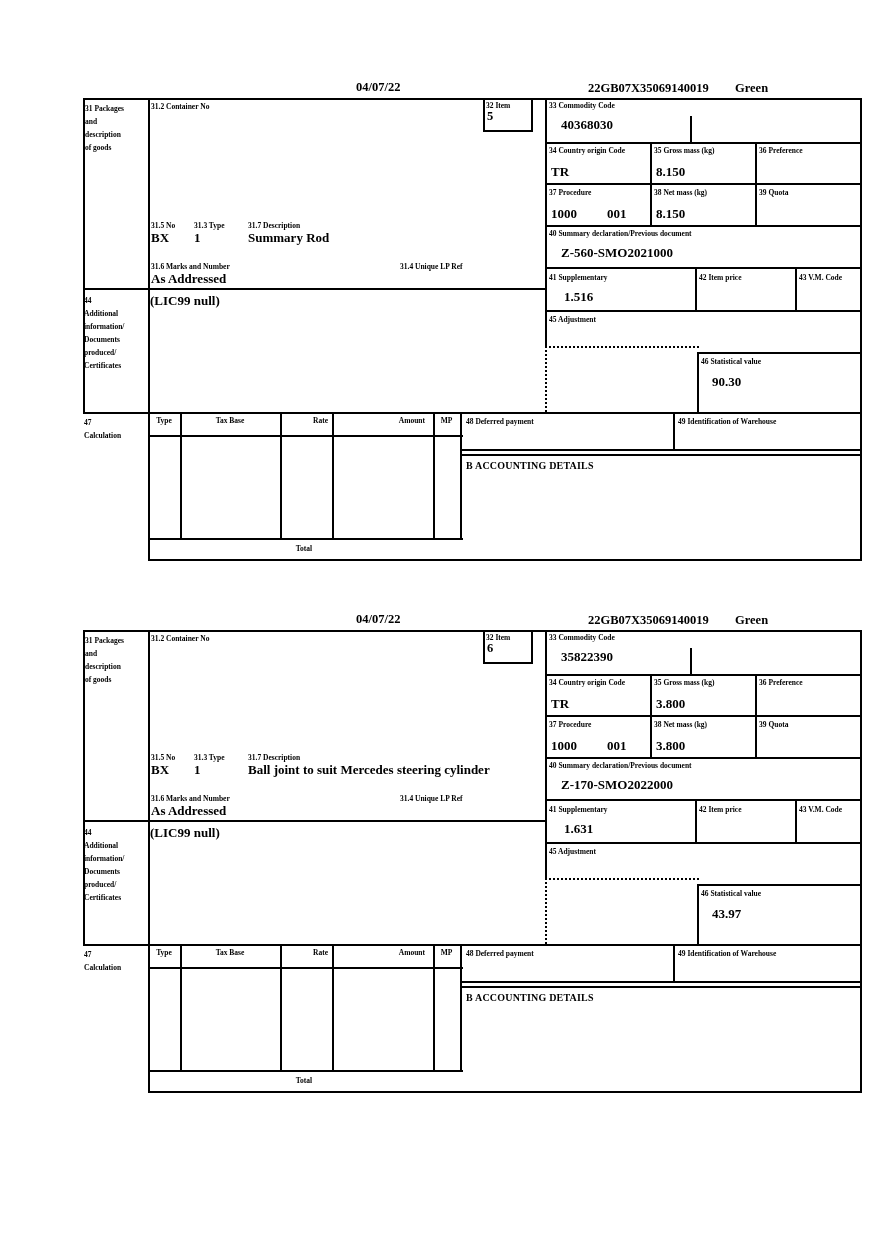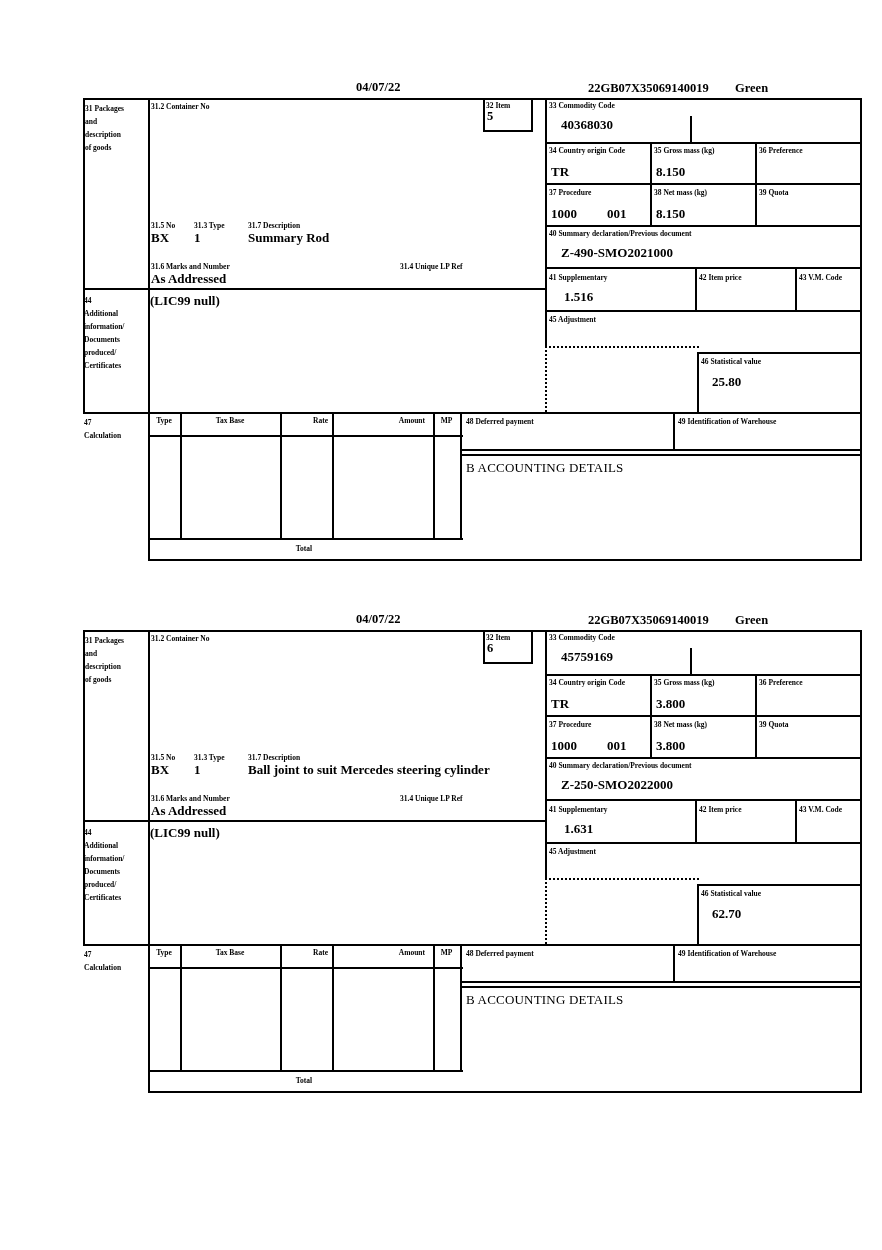--- a/index.html
+++ b/index.html
@@ -6,21 +6,21 @@
   #page{position:relative;width:882px;height:1250px;background:#ffffff;overflow:hidden;
         font-family:"Liberation Serif",serif;color:#000;}
   .block{position:absolute;left:0;width:706px;height:505px;}
   .ln{position:absolute;background:#000;}
   .doth{position:absolute;height:0;border-top:2px dotted #000;background:none;}
   .dotv{position:absolute;width:0;border-left:2px dotted #000;background:none;}
   .s{position:absolute;font-size:7.5px;font-weight:bold;white-space:pre;line-height:9px;}
   .multi{position:absolute;font-size:7.5px;font-weight:bold;white-space:pre-line;line-height:13px;}
   .v{position:absolute;font-size:13px;font-weight:bold;white-space:pre;line-height:15px;}
   .v12{position:absolute;font-size:12.5px;font-weight:bold;white-space:pre;line-height:14px;}
-  .h9{position:absolute;font-size:13px;font-weight:normal;white-space:pre;letter-spacing:.2px;}
+  .h9{position:absolute;font-size:10px;font-weight:bold;white-space:pre;letter-spacing:.2px;}
   .ctr{text-align:center;}
   .rgt{text-align:right;}
 </style>
 </head>
 <body>
 
 <div id="page">
   <section class="block" style="top: 80px;">
 
     <div class="h9" style="left:85px;top:3px;"></div>
@@ -63,28 +63,28 @@
     <div class="s" style="left:654px;top:66px;">35 Gross mass (kg)</div>
     <div class="v" style="left:656px;top:84px;">8.150</div>
     <div class="s" style="left:759px;top:66px;">36 Preference</div>
     <div class="s" style="left:549px;top:108px;">37 Procedure</div>
     <div class="v" style="left:551px;top:126px;">1000</div>
     <div class="v" style="left:607px;top:126px;">001</div>
     <div class="s" style="left:654px;top:108px;">38 Net mass (kg)</div>
     <div class="v" style="left:656px;top:126px;">8.150</div>
     <div class="s" style="left:759px;top:108px;">39 Quota</div>
     <div class="s" style="left:549px;top:149px;">40 Summary declaration/Previous document</div>
-    <div class="v" style="left:561px;top:165px;">Z-490-SMO2021000</div>
+    <div class="v" style="left:561px;top:165px;">Z-560-SMO2021000</div>
     <div class="s" style="left:549px;top:193px;">41 Supplementary</div>
     <div class="v" style="left:564px;top:209px;">1.516</div>
     <div class="s" style="left:699px;top:193px;">42 Item price</div>
     <div class="s" style="left:799px;top:193px;">43 V.M. Code</div>
     <div class="s" style="left:549px;top:235px;">45 Adjustment</div>
     <div class="s" style="left:701px;top:277px;">46 Statistical value</div>
-    <div class="v" style="left:712px;top:294px;">25.80</div>
+    <div class="v" style="left:712px;top:294px;">90.30</div>
 
     <div class="s ctr" style="left:148px;top:336px;width:32px;">Type</div>
     <div class="s ctr" style="left:180px;top:336px;width:100px;">Tax Base</div>
     <div class="s rgt" style="left:280px;top:336px;width:48px;">Rate</div>
     <div class="s rgt" style="left:332px;top:336px;width:93px;">Amount</div>
     <div class="s ctr" style="left:433px;top:336px;width:27px;">MP</div>
     <div class="s ctr" style="left:148px;top:464px;width:312px;">Total</div>
 
     <div class="s" style="left:466px;top:337px;">48 Deferred payment</div>
     <div class="s" style="left:678px;top:337px;">49 Identification of Warehouse</div>
@@ -155,41 +155,41 @@
     <div class="v" style="left:248px;top:150px;text-align:center;">Ball joint to suit Mercedes steering cylinder</div>
     <div class="s" style="left:151px;top:182px;">31.6 Marks and Number</div>
     <div class="s" style="left:400px;top:182px;">31.4 Unique LP Ref</div>
     <div class="v" style="left:151px;top:191px;">As Addressed</div>
     <div class="v" style="left:150px;top:213px;">(LIC99 null)</div>
 
     <div class="s" style="left:486px;top:21px;">32 Item</div>
     <div class="v12" style="left:487px;top:29px;">6</div>
 
     <div class="s" style="left:549px;top:21px;">33 Commodity Code</div>
-    <div class="v" style="left:561px;top:37px;">45759169</div>
+    <div class="v" style="left:561px;top:37px;">35822390</div>
     <div class="s" style="left:549px;top:66px;">34 Country origin Code</div>
     <div class="v" style="left:551px;top:84px;">TR</div>
     <div class="s" style="left:654px;top:66px;">35 Gross mass (kg)</div>
     <div class="v" style="left:656px;top:84px;">3.800</div>
     <div class="s" style="left:759px;top:66px;">36 Preference</div>
     <div class="s" style="left:549px;top:108px;">37 Procedure</div>
     <div class="v" style="left:551px;top:126px;">1000</div>
     <div class="v" style="left:607px;top:126px;">001</div>
     <div class="s" style="left:654px;top:108px;">38 Net mass (kg)</div>
     <div class="v" style="left:656px;top:126px;">3.800</div>
     <div class="s" style="left:759px;top:108px;">39 Quota</div>
     <div class="s" style="left:549px;top:149px;">40 Summary declaration/Previous document</div>
-    <div class="v" style="left:561px;top:165px;">Z-250-SMO2022000</div>
+    <div class="v" style="left:561px;top:165px;">Z-170-SMO2022000</div>
     <div class="s" style="left:549px;top:193px;">41 Supplementary</div>
     <div class="v" style="left:564px;top:209px;">1.631</div>
     <div class="s" style="left:699px;top:193px;">42 Item price</div>
     <div class="s" style="left:799px;top:193px;">43 V.M. Code</div>
     <div class="s" style="left:549px;top:235px;">45 Adjustment</div>
     <div class="s" style="left:701px;top:277px;">46 Statistical value</div>
-    <div class="v" style="left:712px;top:294px;">62.70</div>
+    <div class="v" style="left:712px;top:294px;">43.97</div>
 
     <div class="s ctr" style="left:148px;top:336px;width:32px;">Type</div>
     <div class="s ctr" style="left:180px;top:336px;width:100px;">Tax Base</div>
     <div class="s rgt" style="left:280px;top:336px;width:48px;">Rate</div>
     <div class="s rgt" style="left:332px;top:336px;width:93px;">Amount</div>
     <div class="s ctr" style="left:433px;top:336px;width:27px;">MP</div>
     <div class="s ctr" style="left:148px;top:464px;width:312px;">Total</div>
 
     <div class="s" style="left:466px;top:337px;">48 Deferred payment</div>
     <div class="s" style="left:678px;top:337px;">49 Identification of Warehouse</div>

